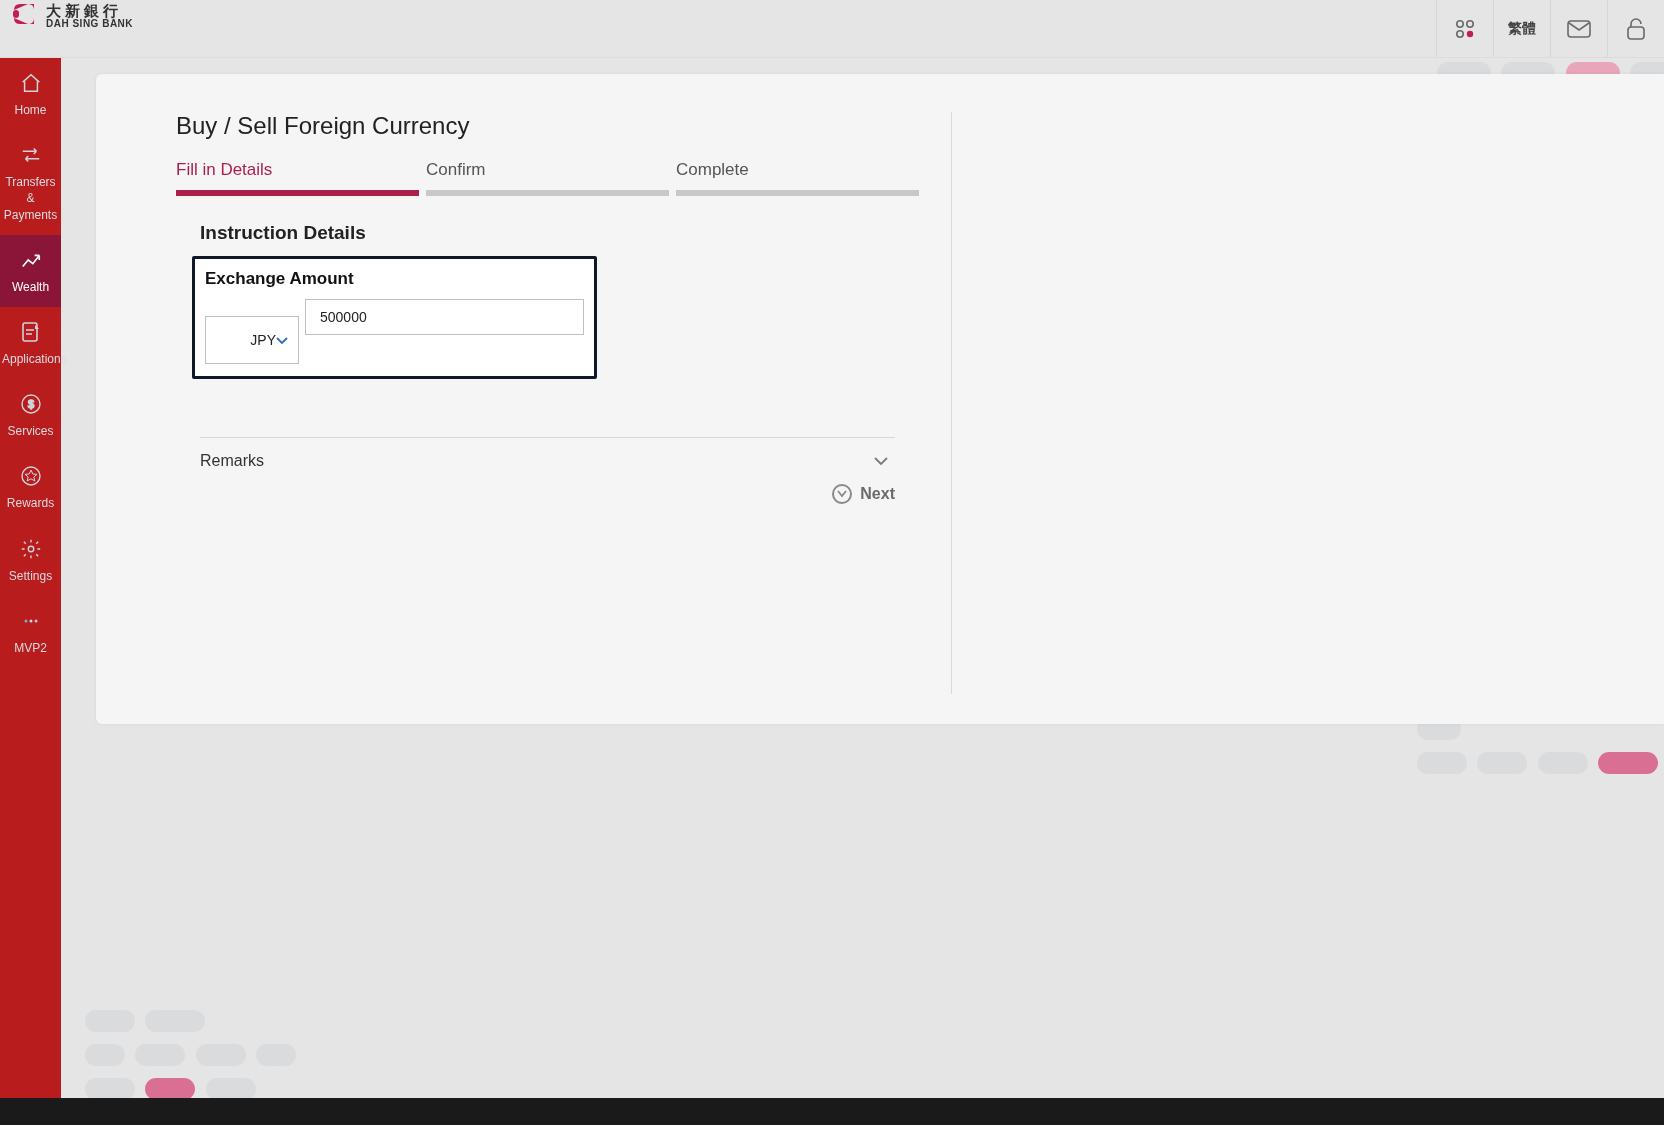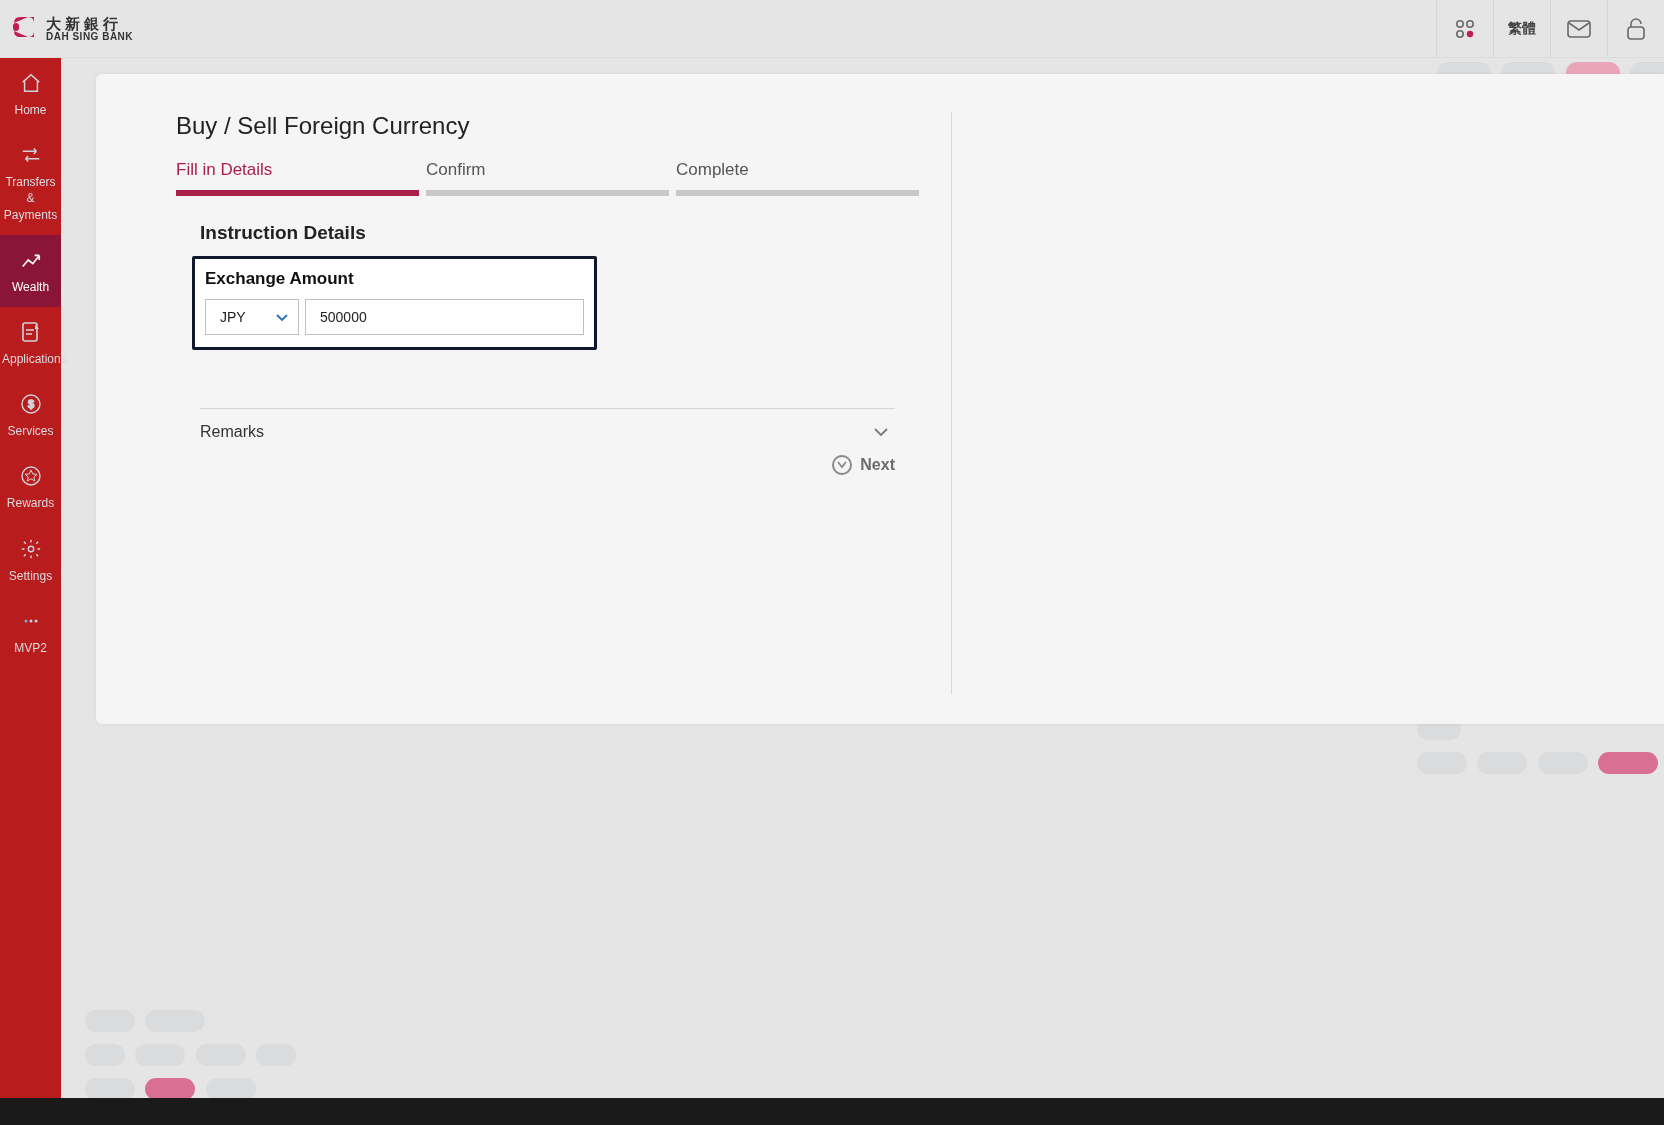--- a/index.html
+++ b/index.html
@@ -10,21 +10,21 @@
     overflow: hidden;
   }
 
   
   .top-header {
     position: fixed;
     top: 0; left: 0; right: 0;
     height: 58px;
     background: #E5E5E5;
     display: flex;
-    align-items: center;
+    align-items: flex-start;
     z-index: 30;
     border-bottom: 1px solid #dcdcdc;
   }
   .logo-area {
     display: flex;
     align-items: center;
     padding-left: 10px;
     gap: 8px;
   }
   .logo-mark { display: inline-block; }
@@ -156,25 +156,26 @@
     width: 405px;
     margin-left: 16px;
     border: 3px solid #0f172a;
     background: #fff;
     border-radius: 2px;
     padding: 10px 10px 12px 10px;
   }
   .exchange-title { font-size: 17px; font-weight: 700; color: #111; margin-bottom: 10px; }
   .exchange-row { display: flex; gap: 6px; }
   .currency-select {
-    width: 94px; height: 36px;
+    width: 94px; height: 48px;
     border: 1px solid #bfbfbf; background: #fff;
-    display: flex; align-items: center; justify-content: space-between;
+    display: flex; align-items: center; justify-content: flex-end;
     padding: 0 10px 0 14px; font-size: 14px; color: #222;
     cursor: pointer;
+    margin-top: 17px;
   }
   .currency-select .chev { color: #2d6fb8; }
   .amount-input {
     flex: 1; height: 36px;
     border: 1px solid #bfbfbf; background: #fff;
     padding: 0 14px; font-size: 14px; color: #222;
   }
 
   
   .remarks-divider {

